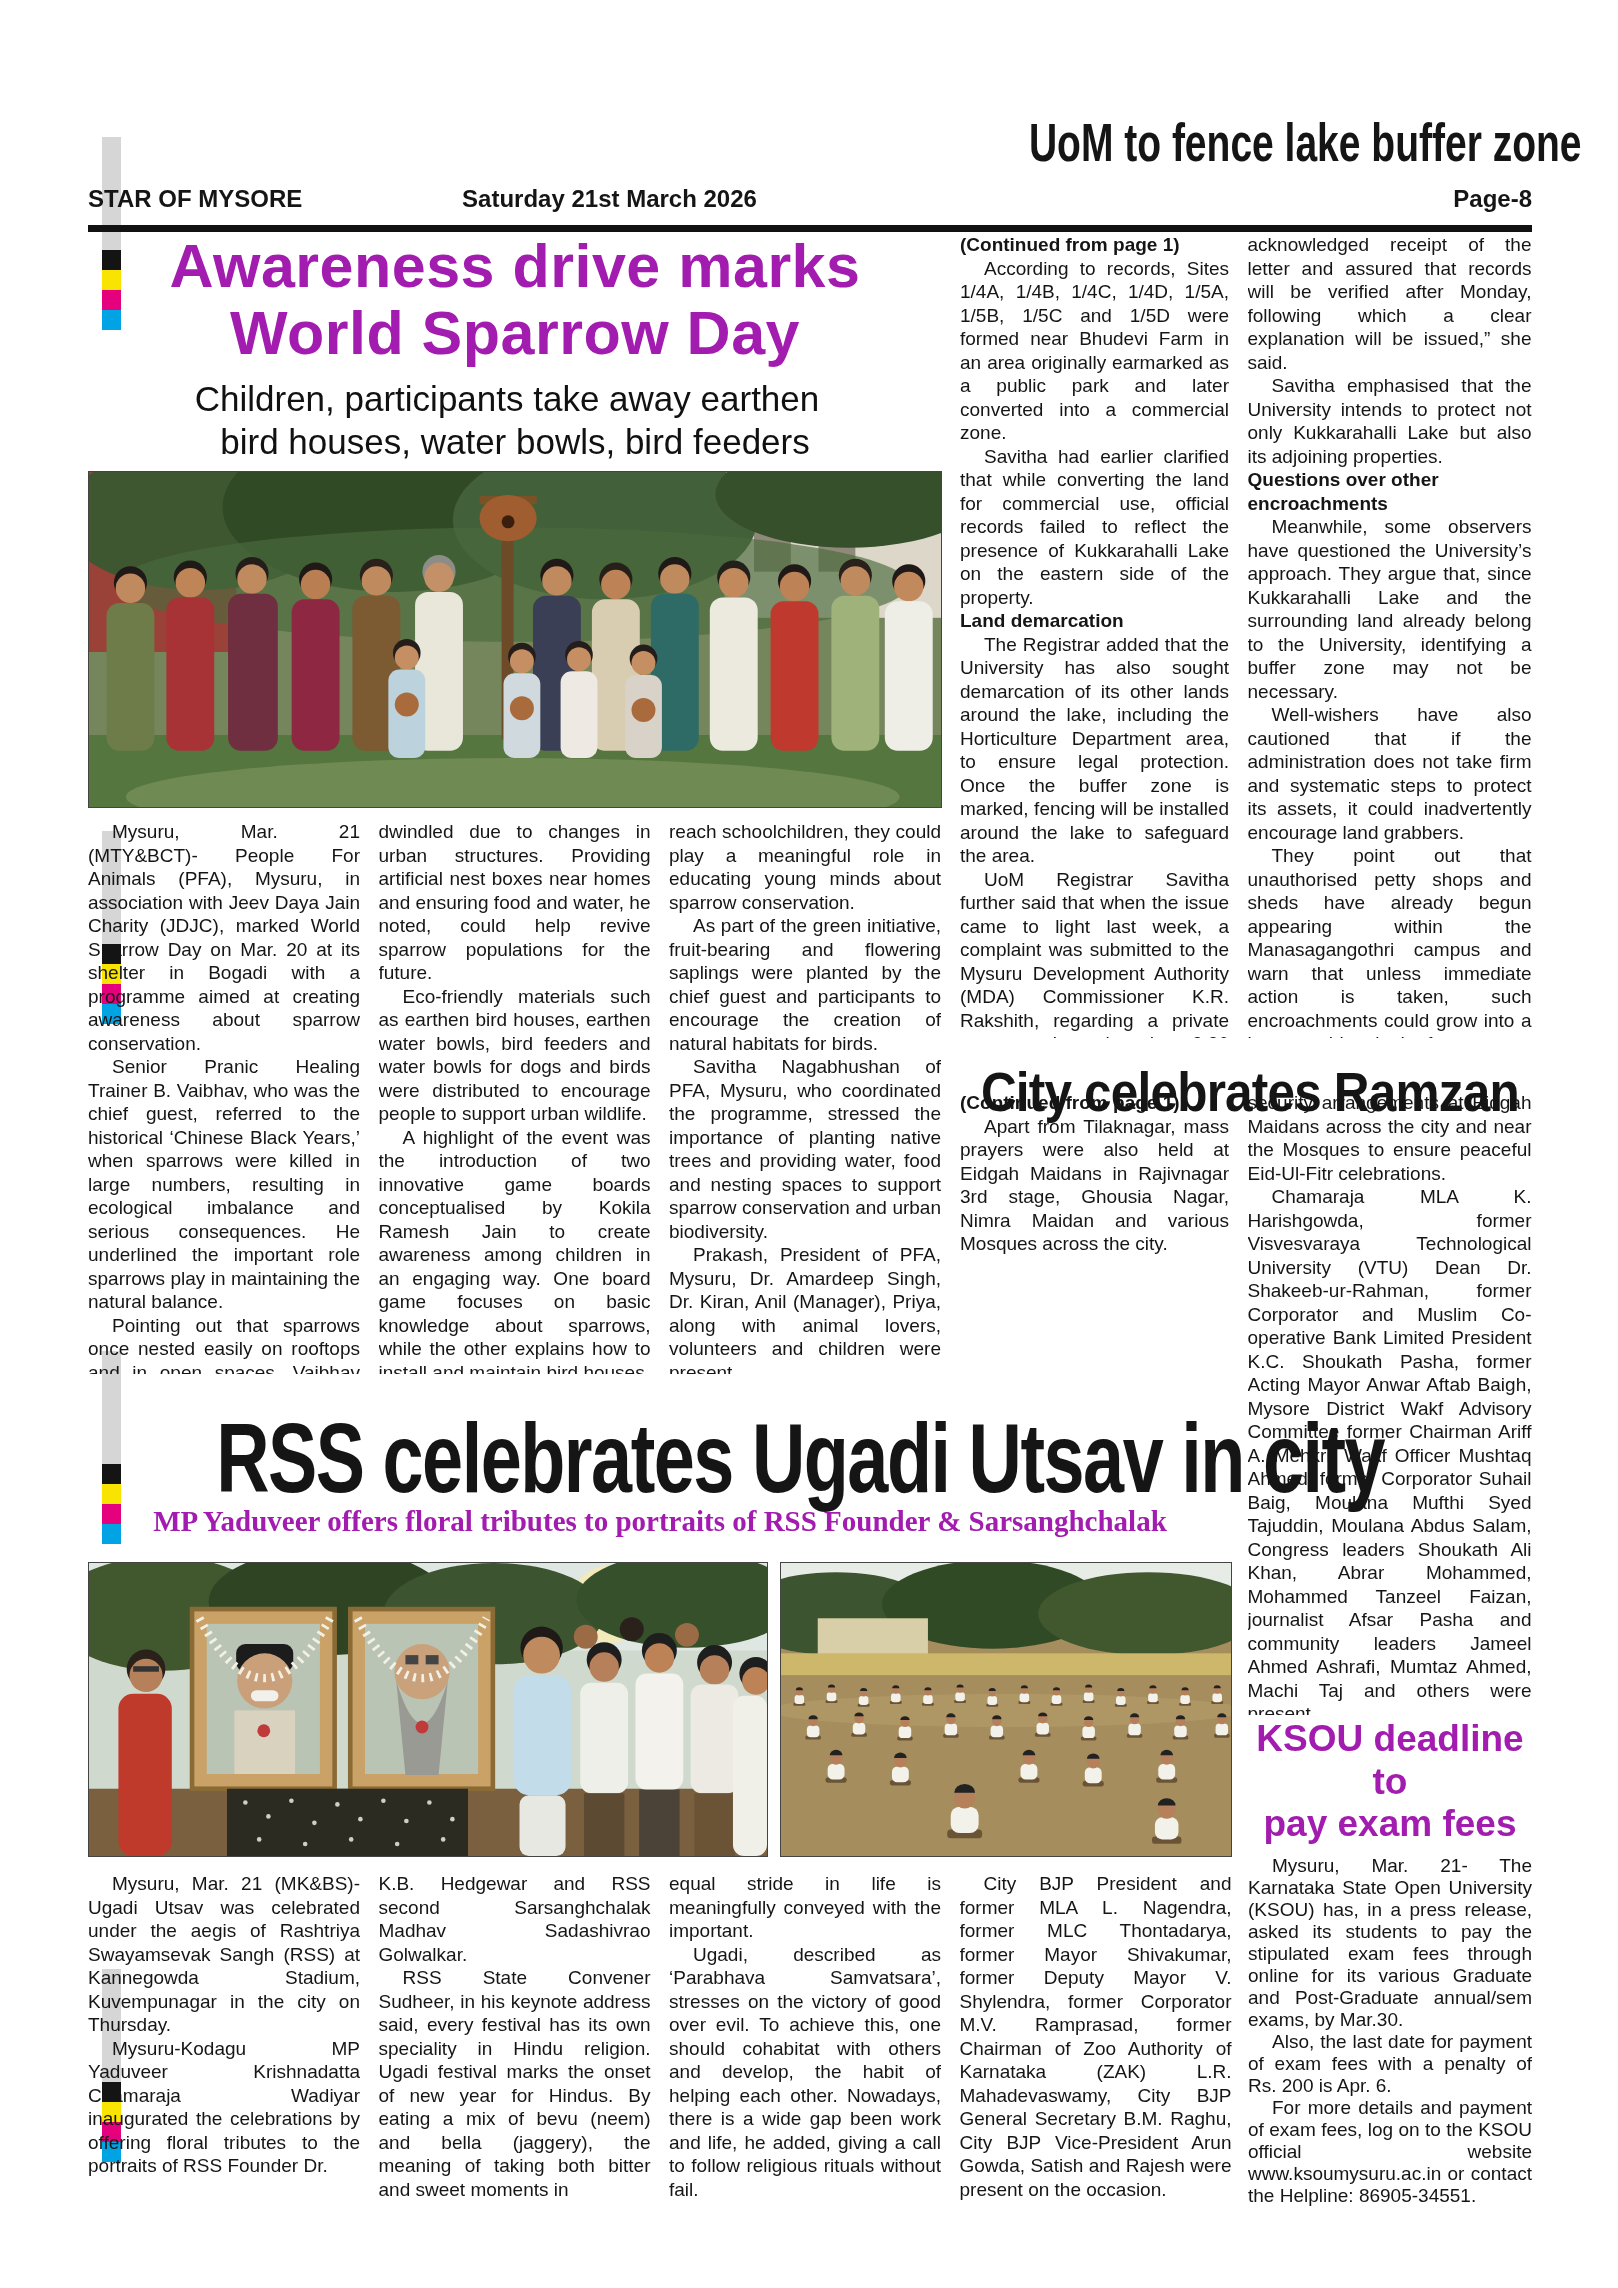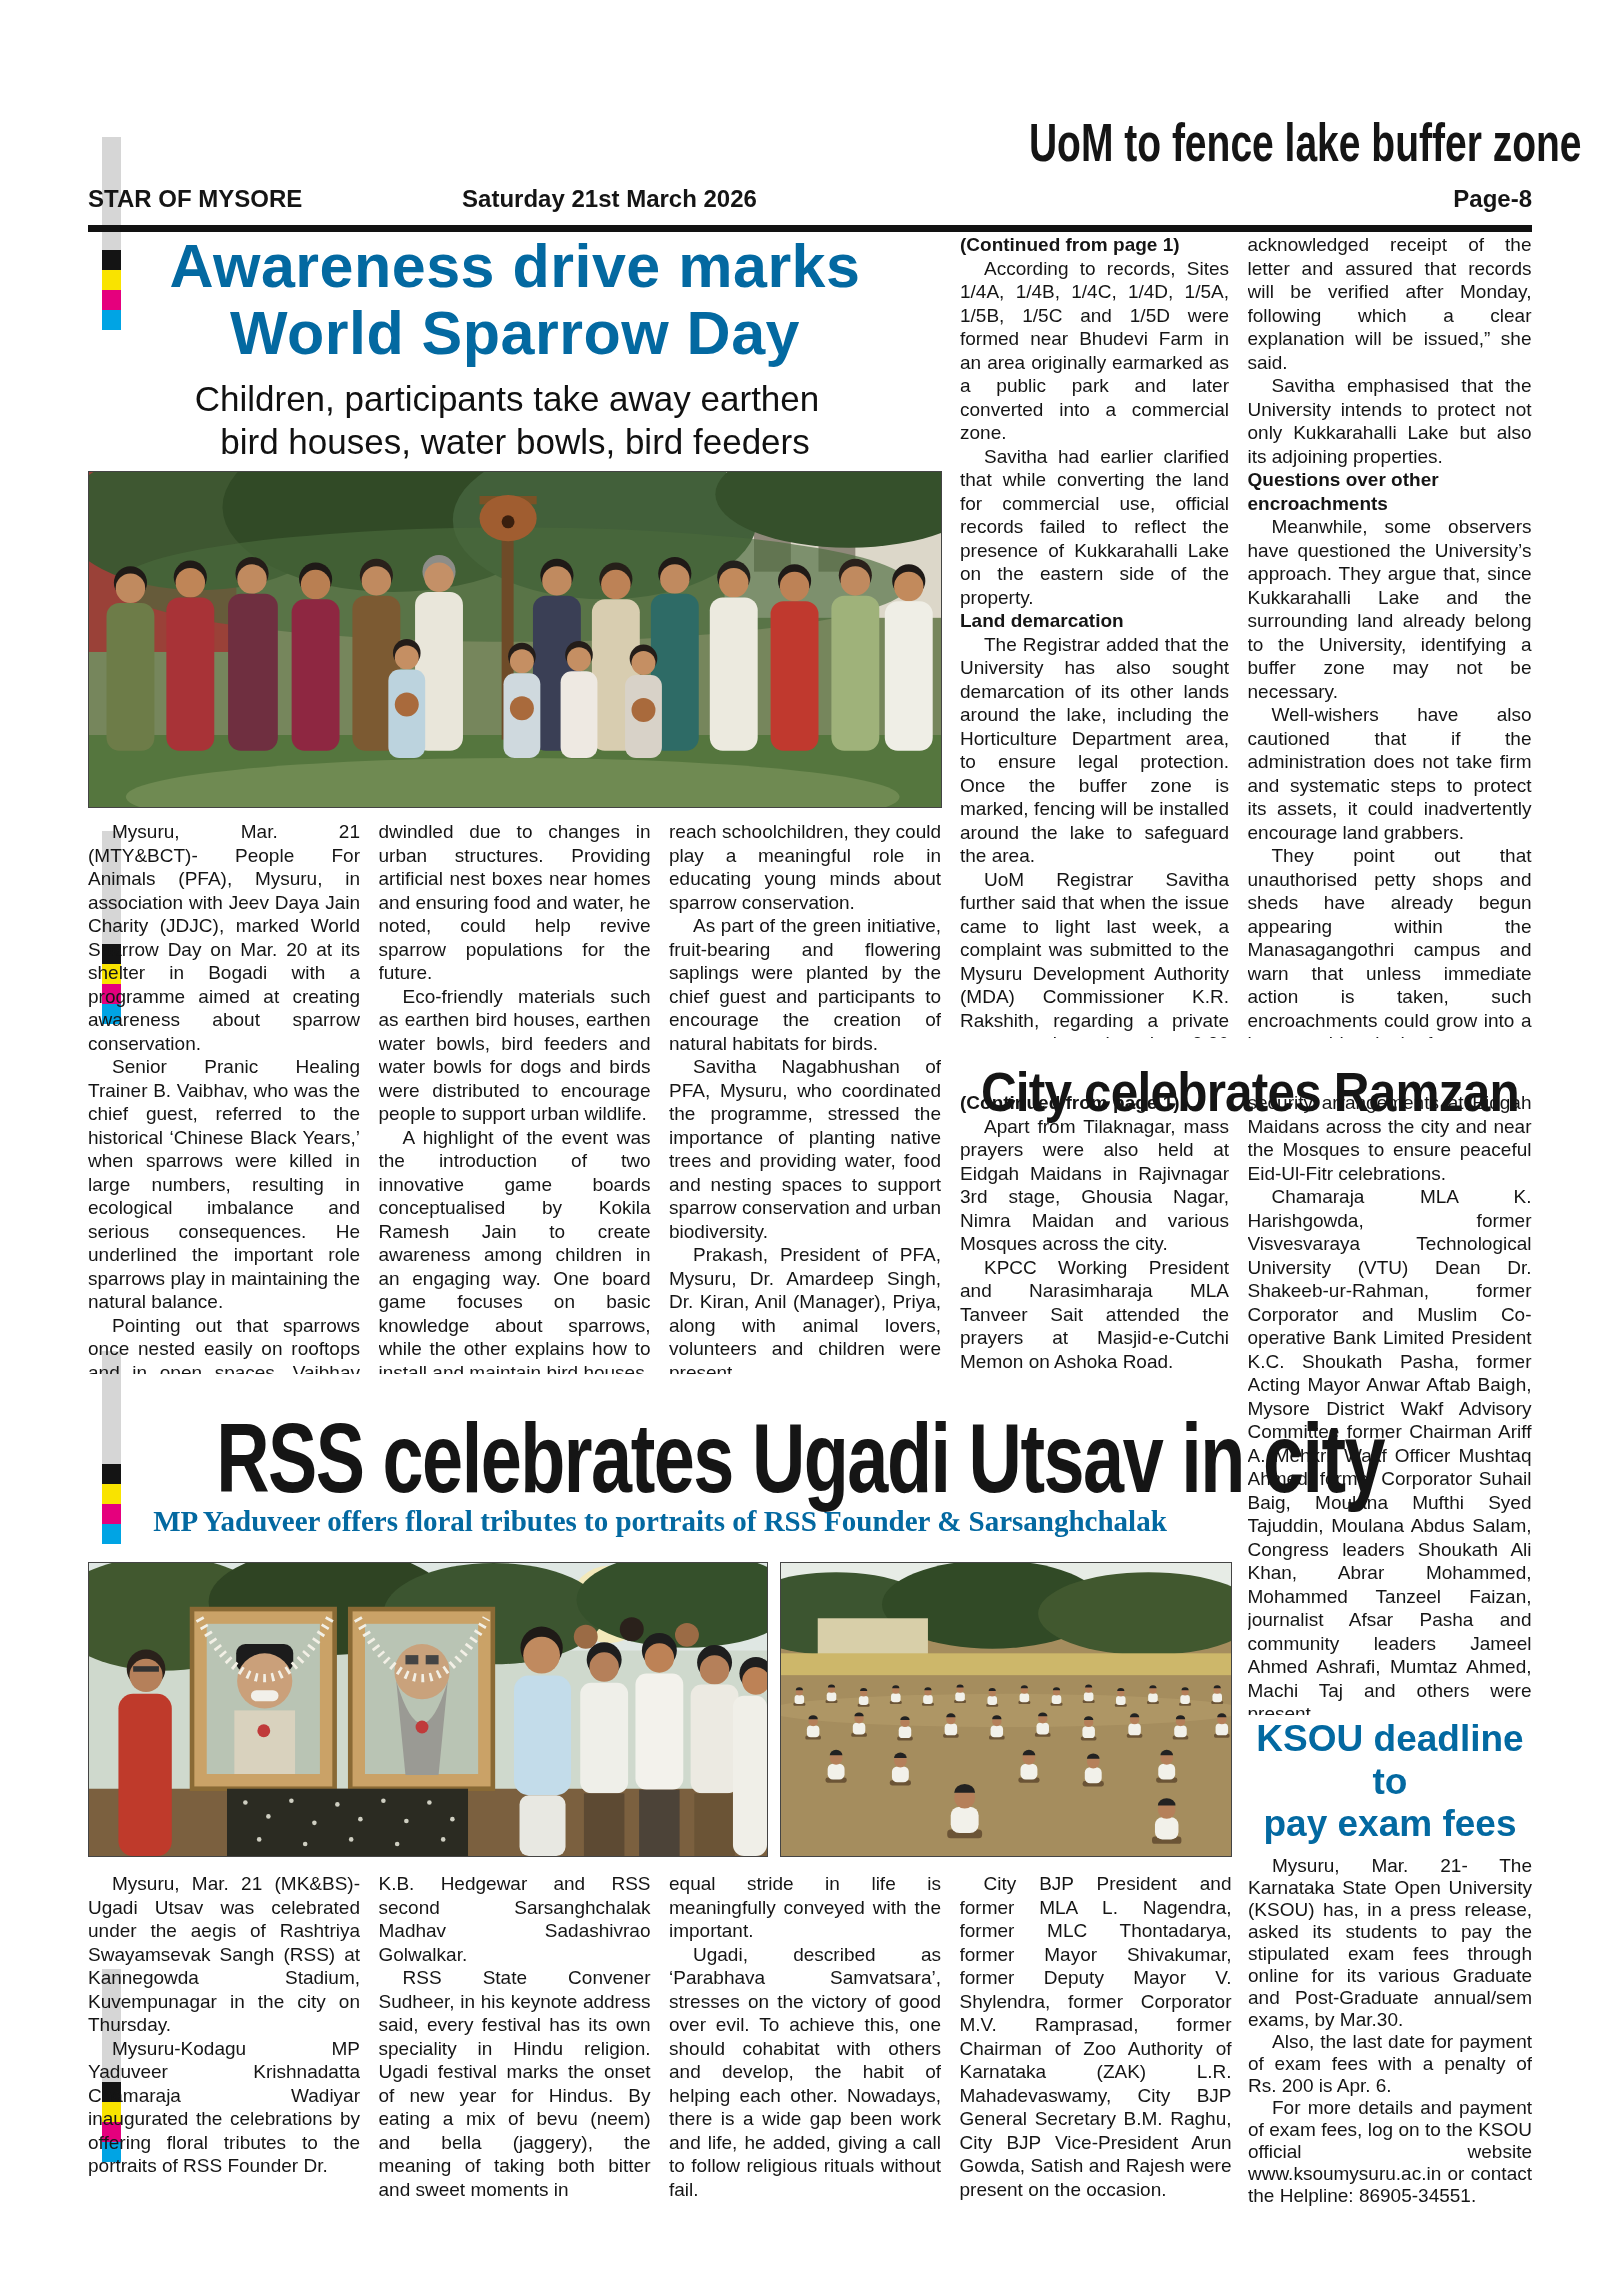--- a/index.html
+++ b/index.html
@@ -14,21 +14,21 @@
   
   .reg{width:18.5px;}
   .reg div{width:18.5px;}
   .reg .g{height:113px;background:#d6d6d6;}
   .reg .k{height:20px;background:#141414;}
   .reg .y{height:20px;background:#f9e300;}
   .reg .m{height:20px;background:#e5007d;}
   .reg .c{height:20px;background:#00a4e4;}
 
   
-  .red{color:#0369a1;}
+  .red{color:#a21caf;}
   .sp-h{width:854px;text-align:center;font-weight:bold;font-size:61px;line-height:1.0;letter-spacing:0.5px;}
   .sp-sub{width:854px;text-align:center;font-size:35px;line-height:1.1;color:#111;}
   .cwrap{text-align:center;}
   .cond{display:inline-block;white-space:nowrap;font-weight:bold;line-height:1;}
   .uom-cond{font-size:50px;transform:scale(0.78,1.08);transform-origin:center;}
   .rz-cond{font-size:55px;transform:scale(0.9,1.0);transform-origin:center;letter-spacing:-0.9px;}
   .rss-cond{font-size:90px;transform:scale(0.82,1.1);transform-origin:center;letter-spacing:-1.8px;}
   .rss-sub{width:1144px;text-align:center;font-family:"Liberation Serif",serif;font-weight:bold;
            font-size:29px;line-height:1.1;}
   .ksou-h{width:284px;text-align:center;font-weight:bold;font-size:37px;line-height:1.15;}
@@ -246,21 +246,20 @@
     </div>
   </div>
 
   <div class="abs cwrap" style="left:951px;top:1065px;width:581px;">
     <span class="cond rz-cond">City celebrates Ramzan</span>
   </div>
   <div class="abs cols" style="left:960px;top:1091px;width:572px;gap:18.5px;">
     <div class="col" style="width:269px;height:277px;">
       <p class="colhead">(Continued from page 1)</p>
       <p class="ind">Apart from Tilaknagar, mass prayers were also held at Eidgah Maidans in Rajivnagar 3rd stage, Ghousia Nagar, Nimra Maidan and various Mosques across the city.</p>
-      <p class="ind">KPCC Working President and Narasimharaja MLA Tanveer Sait attended the prayers at Masjid-e-Cutchi Memon on Ashoka Road.</p>
 
     </div>
     <div class="col" style="width:284px;height:624px;">
       <p>security arrangements at Eidgah Maidans across the city and near the Mosques to ensure peaceful Eid-Ul-Fitr celebrations.</p>
       <p class="ind">Chamaraja MLA K. Harishgowda, former Visvesvaraya Technological University (VTU) Dean Dr. Shakeeb-ur-Rahman, former Corporator and Muslim Co-operative Bank Limited President K.C. Shoukath Pasha, former Acting Mayor Anwar Aftab Baigh, Mysore District Wakf Advisory Committee former Chairman Ariff A. Mehkri, Wakf Officer Mushtaq Ahmed, former Corporator Suhail Baig, Moulana Mufthi Syed Tajuddin, Moulana Abdus Salam, Congress leaders Shoukath Ali Khan, Abrar Mohammed, Mohammed Tanzeel Faizan, journalist Afsar Pasha and community leaders Jameel Ahmed Ashrafi, Mumtaz Ahmed, Machi Taj and others were present.</p>
     </div>
   </div>
 
   <div class="abs" style="left:1248px;top:1718px;width:284px;">
     <div class="ksou-h red">KSOU deadline to</div>

